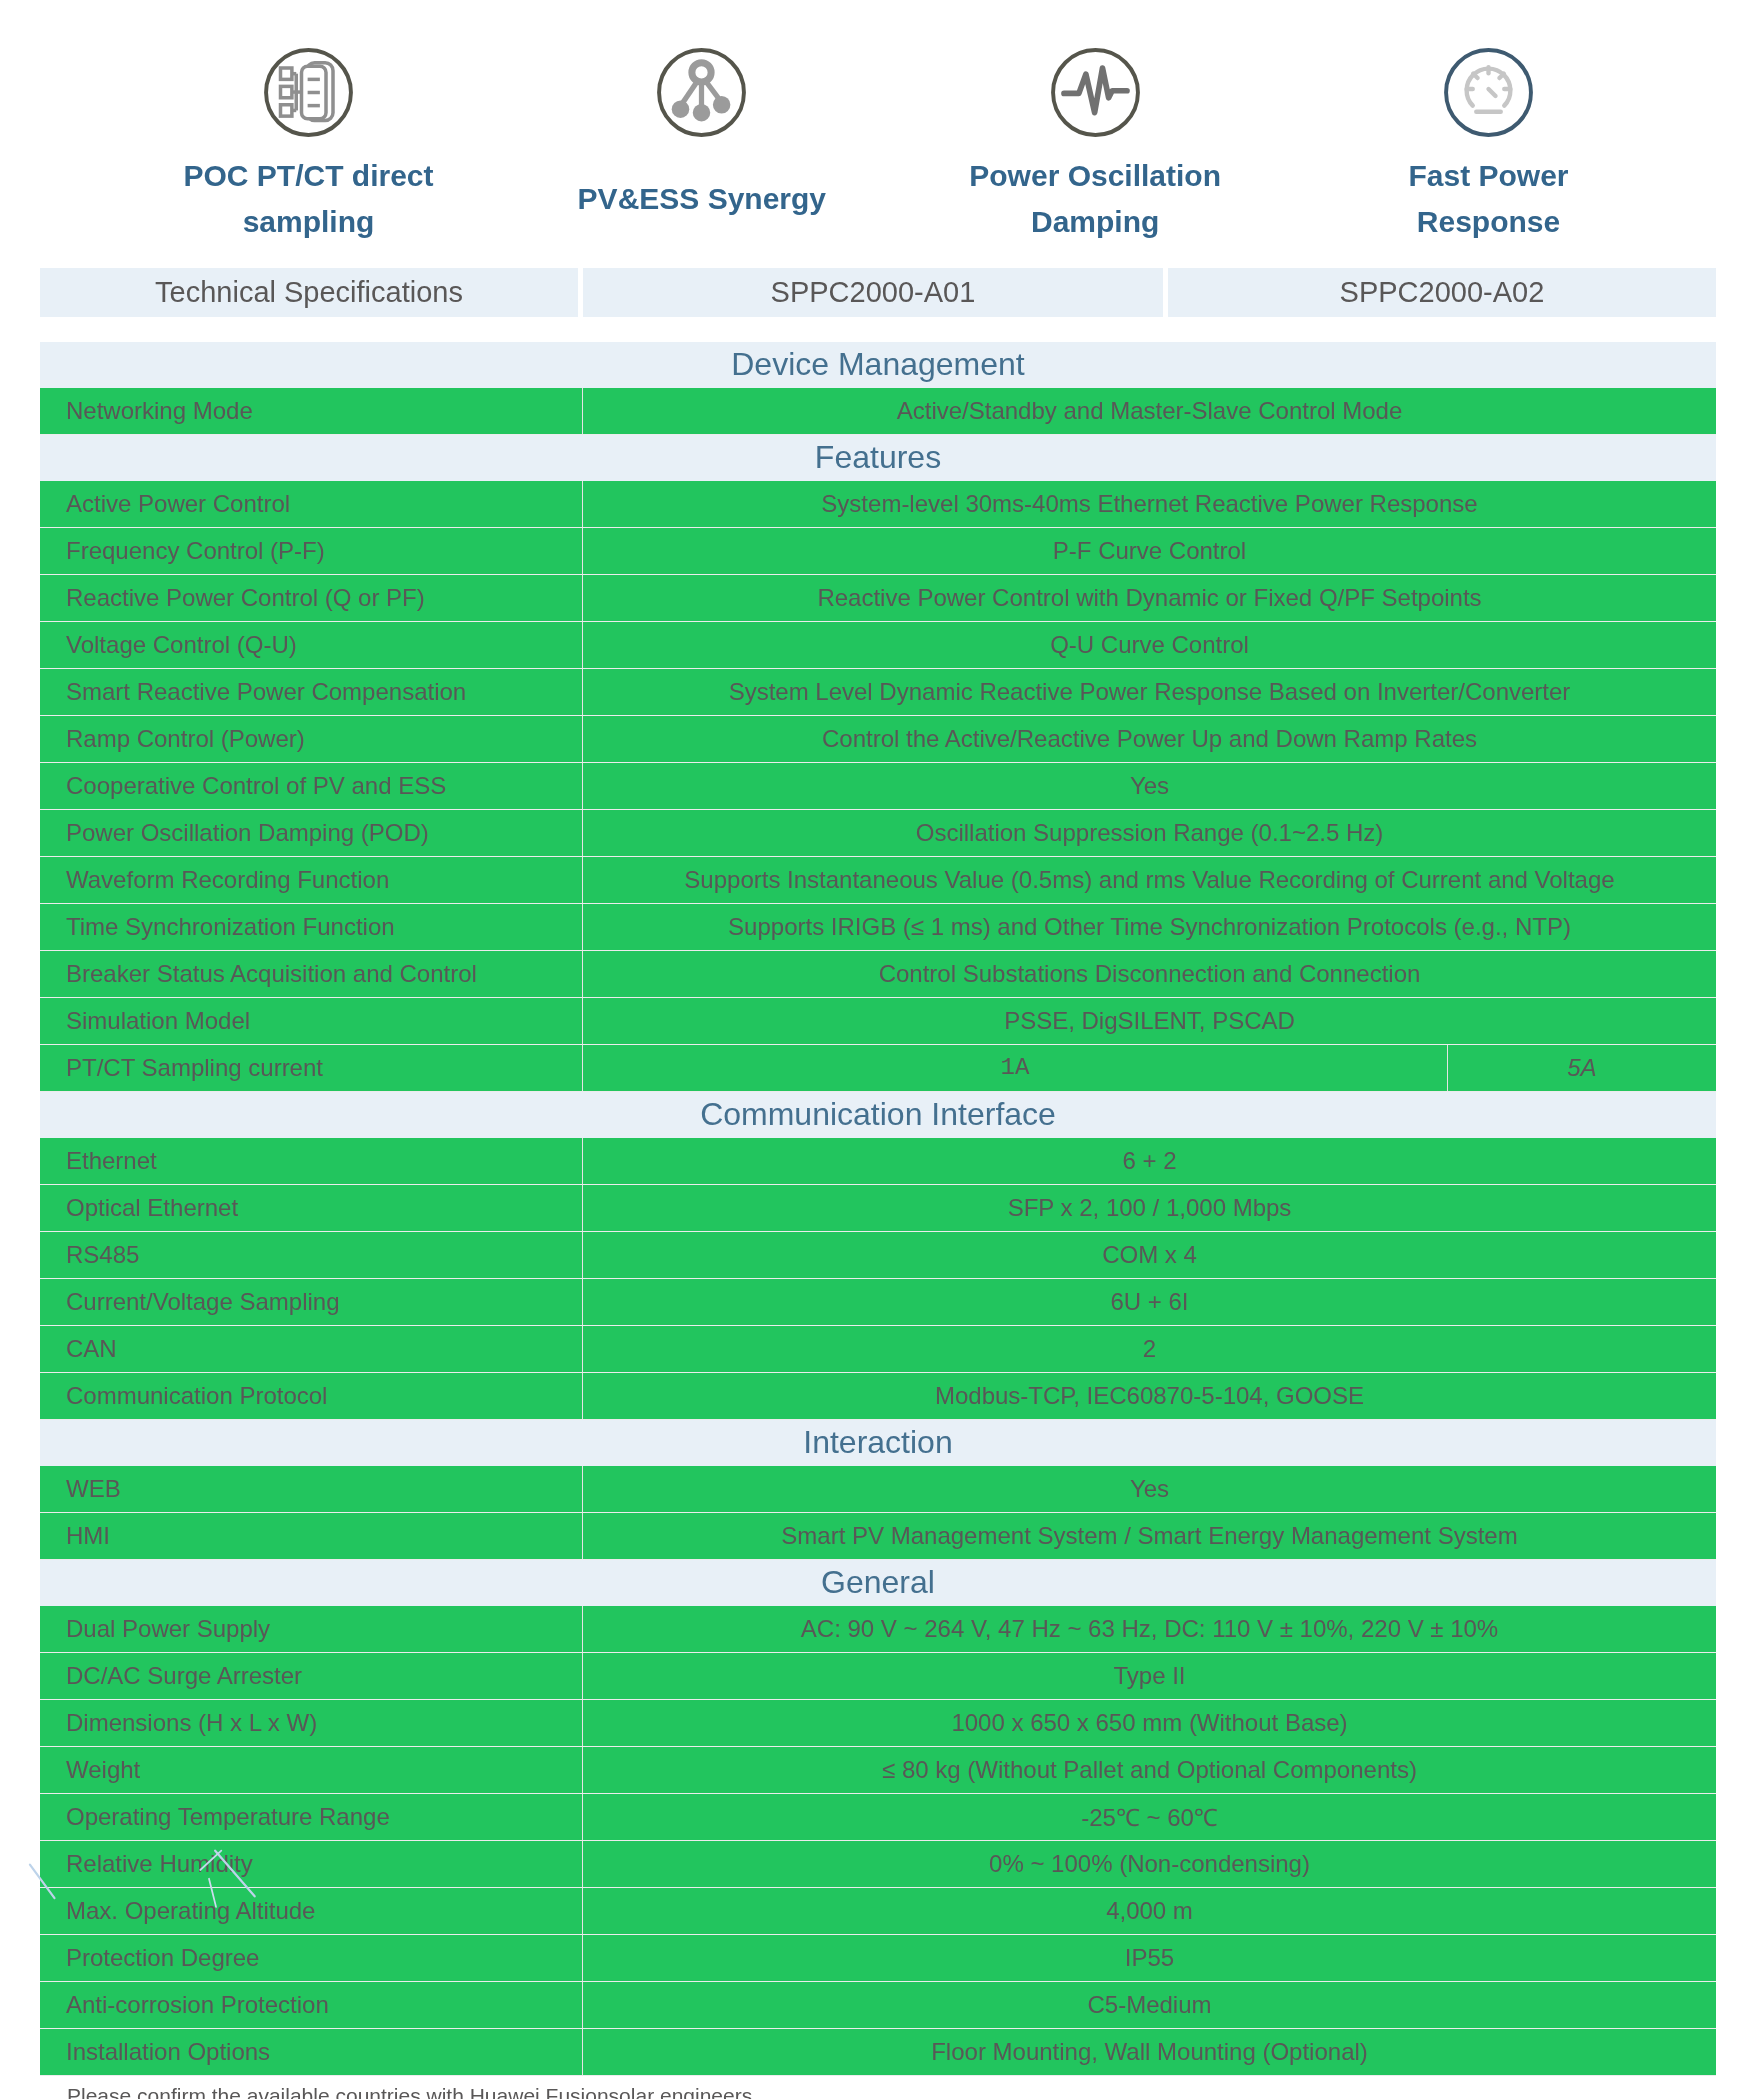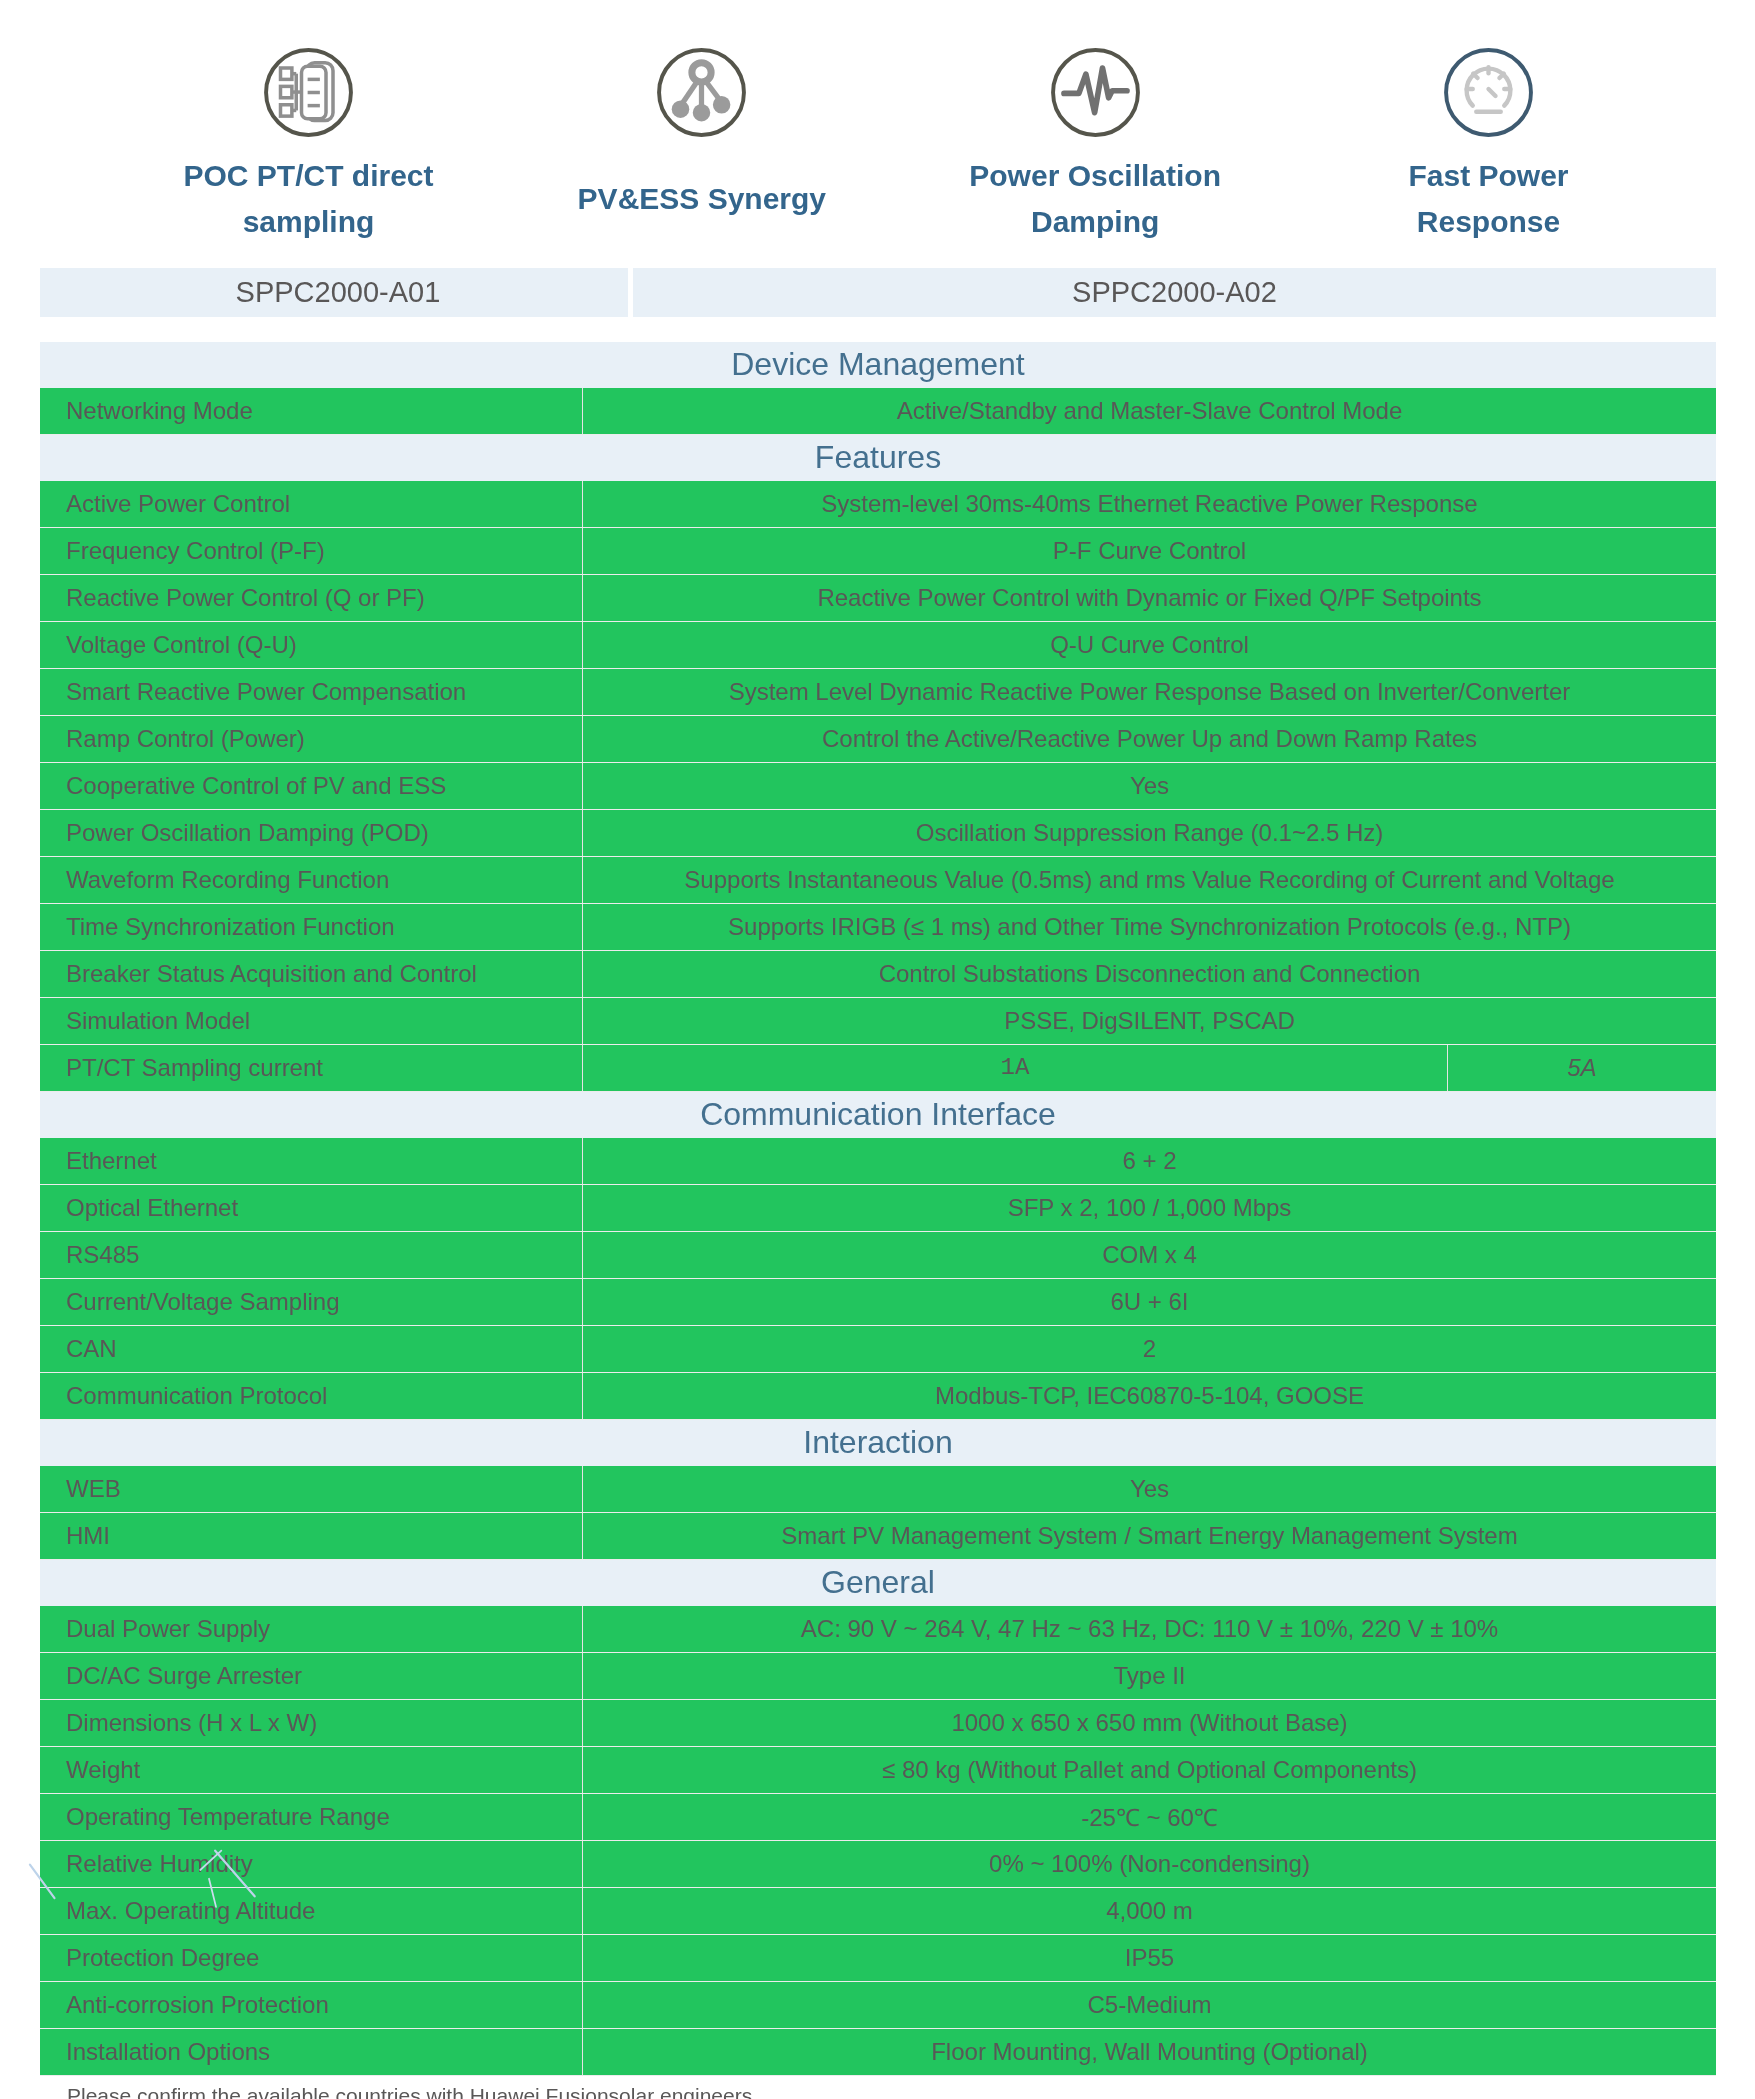--- a/index.html
+++ b/index.html
@@ -59,21 +59,21 @@
     height:49px;
     background:var(--band-bg);
     margin-bottom:24.6px;
   }
   .hcell{
     display:flex;align-items:center;justify-content:center;
     font-size:29px;
     color:var(--body-text);
   }
   .hcell.c1{width:32.4%;border-right:5.3px solid #fff;}
-  .hcell.c2{width:34.9%;border-right:5.3px solid #fff;margin-left:8px;}
+  .hcell.c2{width:34.9%;border-right:5.3px solid #fff;}
   .hcell.c3{flex:1;}
 
   .secbar{
     height:46px;
     background:var(--band-bg);
     display:flex;align-items:center;justify-content:center;
     color:var(--section-blue);
     font-size:32px;
   }
   .trow{
@@ -198,20 +198,21 @@
       </div>
       <div class="flabel">
         <div>Fast Power</div>
         <div>Response</div>
       </div>
     </div>
   </div>
 
 <div class="spec-table" id="spec-table">
     <div class="thead">
+      <div class="hcell c1">Technical Specifications</div>
       <div class="hcell c2">SPPC2000-A01</div>
       <div class="hcell c3">SPPC2000-A02</div>
     </div>
     <div class="secbar">Device Management</div>
     <div class="trow">
       <div class="lcell">Networking Mode</div>
       <div class="vcell">Active/Standby and Master-Slave Control Mode</div>
     </div>
     <div class="secbar">Features</div>
     <div class="trow">

